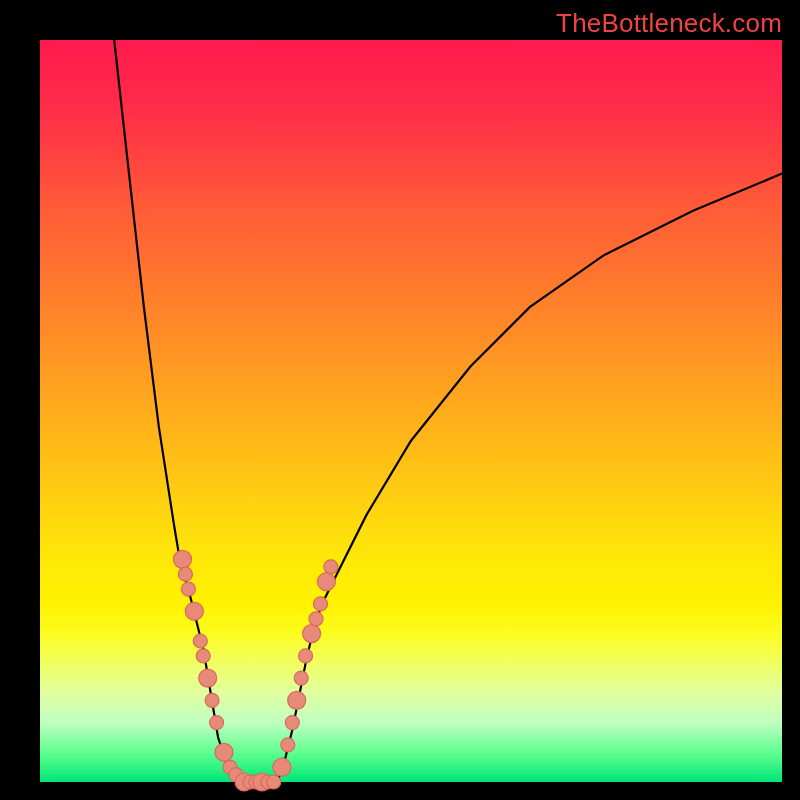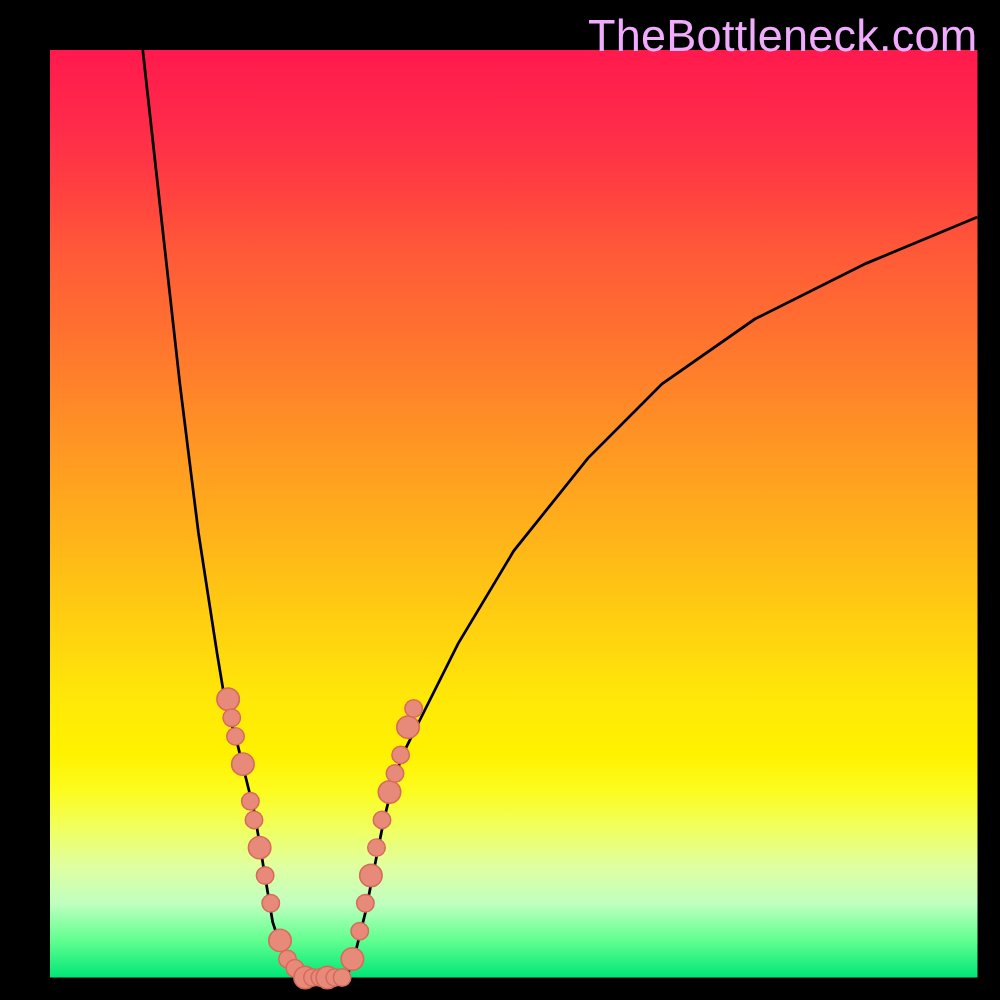--- a/index.html
+++ b/index.html
@@ -29,23 +29,23 @@
       #f0ff60 84%,
       #e0ffa0 88%,
       #c0ffc0 92%,
       #60ff90 96%,
       #00e676 100%);
   }
   .watermark {
     position: absolute;
     top: 8px; right: 18px;
     font-family: Arial, Helvetica, sans-serif;
-    font-size: 36px;
+    font-size: 26px;
     font-weight: 500;
-    color: #f0abfc;
+    color: #ef4444;
     letter-spacing: 0.2px;
   }
   svg.overlay {
     position: absolute;
     left: 40px; top: 40px;
     width: 742px; height: 742px;
     overflow: visible;
   }
   .curve {
     fill: none;

